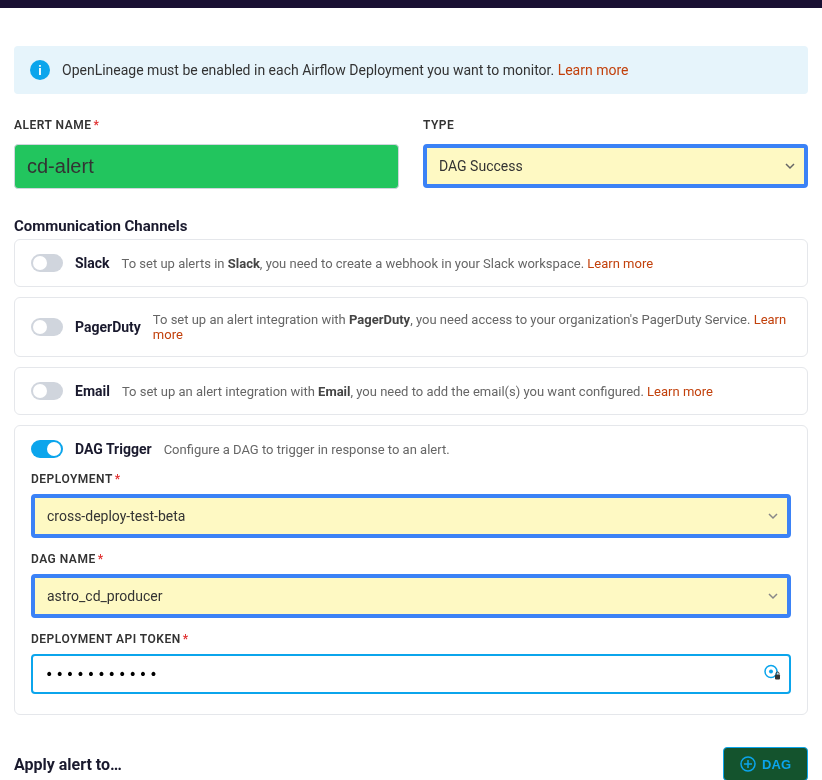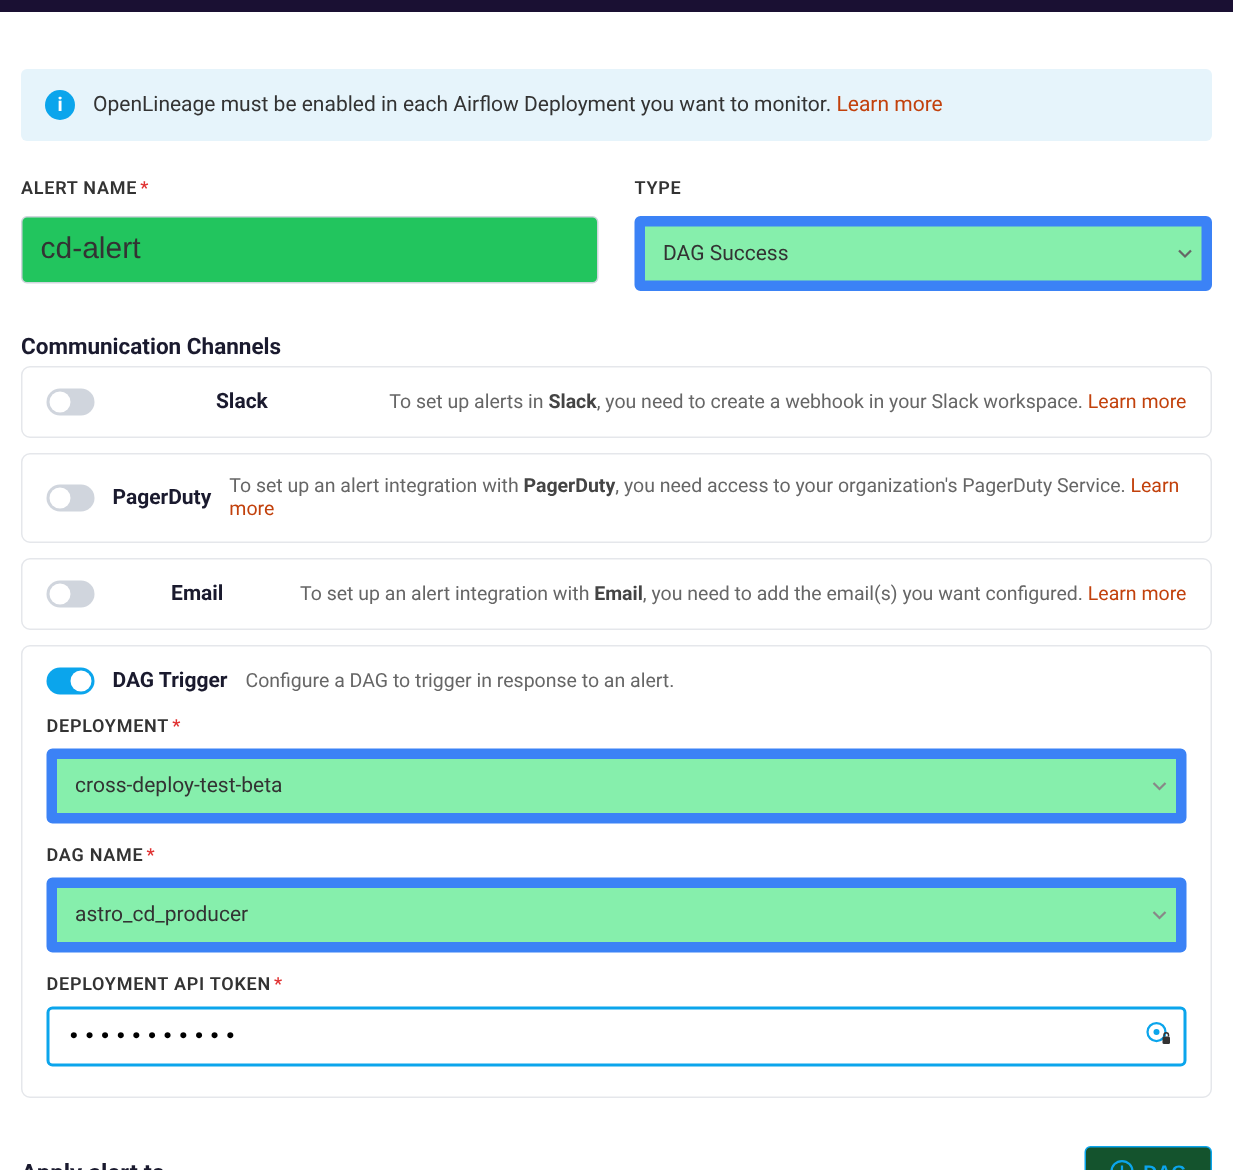--- a/index.html
+++ b/index.html
@@ -9,24 +9,24 @@
 .info-banner { background: #e6f4fb; border-radius: 4px; padding: 14px 16px; display: flex; align-items: center; gap: 12px; margin: 24px 0 24px 0; }
 .info-icon { width: 20px; height: 20px; background: #0ba5ec; border-radius: 50%; display: flex; align-items: center; justify-content: center; color: #fff; font-weight: bold; font-size: 13px; flex-shrink: 0; }
 .info-text { font-size: 14px; color: #333; }
 .link { color: #c2410c; text-decoration: none; cursor: pointer; }
 .form-row { display: flex; gap: 24px; margin-bottom: 28px; }
 .form-col { flex: 1; }
 .field-label { font-size: 12px; font-weight: 600; letter-spacing: 0.5px; color: #333; text-transform: uppercase; margin-bottom: 12px; display: block; }
 .required { color: #e03131; margin-left: 2px; }
 .text-input { width: 100%; padding: 10px 12px; border: 1px solid #d0d5dd; border-radius: 4px; font-size: 20px; color: #333; background: #22c55e; }
 .select-wrapper { position: relative; }
-.select-input { width: 100%; padding: 10px 36px 10px 12px; border: 7px solid #3b82f6; border-radius: 4px; font-size: 14px; color: #333; background: #86efac; appearance: none; cursor: pointer; }
+.select-input { width: 100%; padding: 10px 36px 10px 12px; border: 4px solid #3b82f6; border-radius: 4px; font-size: 14px; color: #333; background: #fef9c3; appearance: none; cursor: pointer; }
 .chevron { position: absolute; right: 12px; top: 50%; transform: translateY(-50%); pointer-events: none; }
 .section-title { font-size: 15px; font-weight: 700; margin-bottom: 4px; }
-.channel-row { border: 1px solid #e5e7eb; border-radius: 6px; padding: 14px 16px; margin-bottom: 10px; display: flex; align-items: center; gap: 12px; justify-content: space-between; }
+.channel-row { border: 1px solid #e5e7eb; border-radius: 6px; padding: 14px 16px; margin-bottom: 10px; display: flex; align-items: center; gap: 12px; }
 .channel-expanded { border: 1px solid #e5e7eb; border-radius: 6px; padding: 14px 16px 20px 16px; margin-bottom: 10px; }
 .channel-header { display: flex; align-items: center; gap: 12px; margin-bottom: 14px; }
 .toggle { width: 32px; height: 18px; border-radius: 9px; background: #d0d5dd; position: relative; cursor: pointer; flex-shrink: 0; }
 .toggle.on { background: #0ba5ec; }
 .toggle-knob { width: 14px; height: 14px; background: #fff; border-radius: 50%; position: absolute; top: 2px; left: 2px; transition: left 0.2s; }
 .toggle.on .toggle-knob { left: 16px; }
 .channel-name { font-weight: 700; font-size: 14px; }
 .channel-desc { font-size: 13px; color: #666; }
 .channel-desc b { color: #444; font-weight: 700; }
 .sub-field { margin-top: 14px; }

